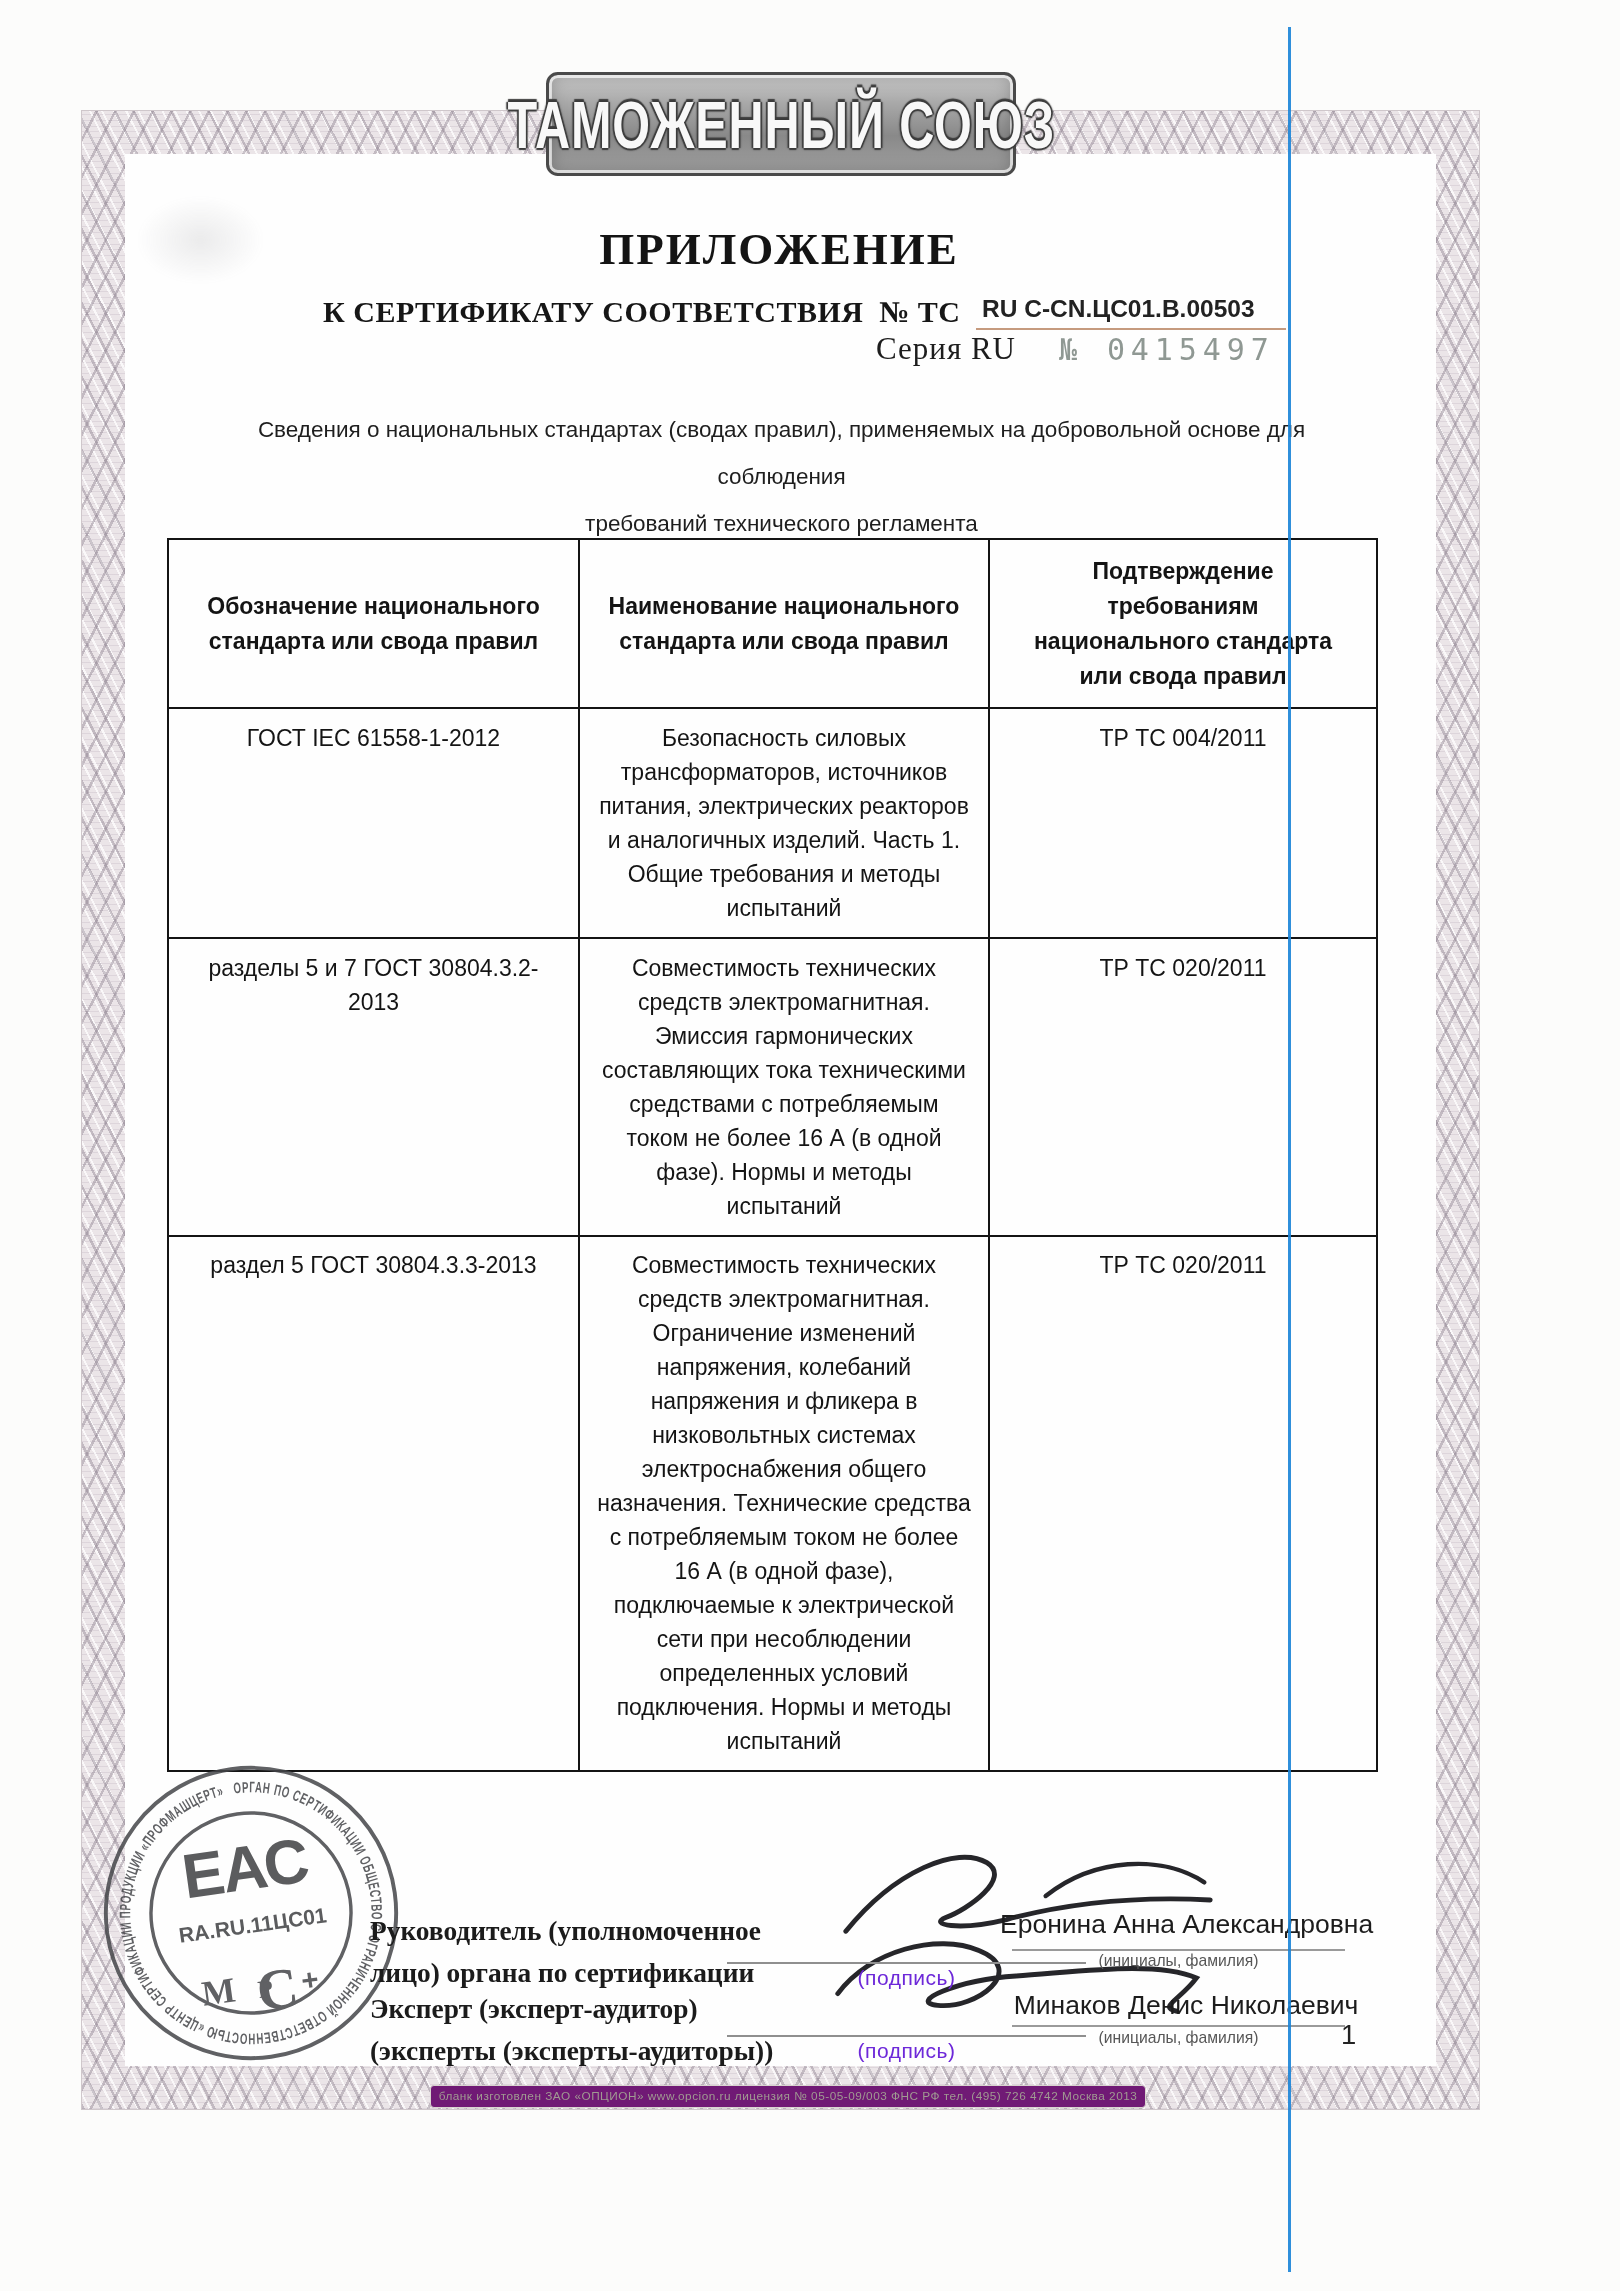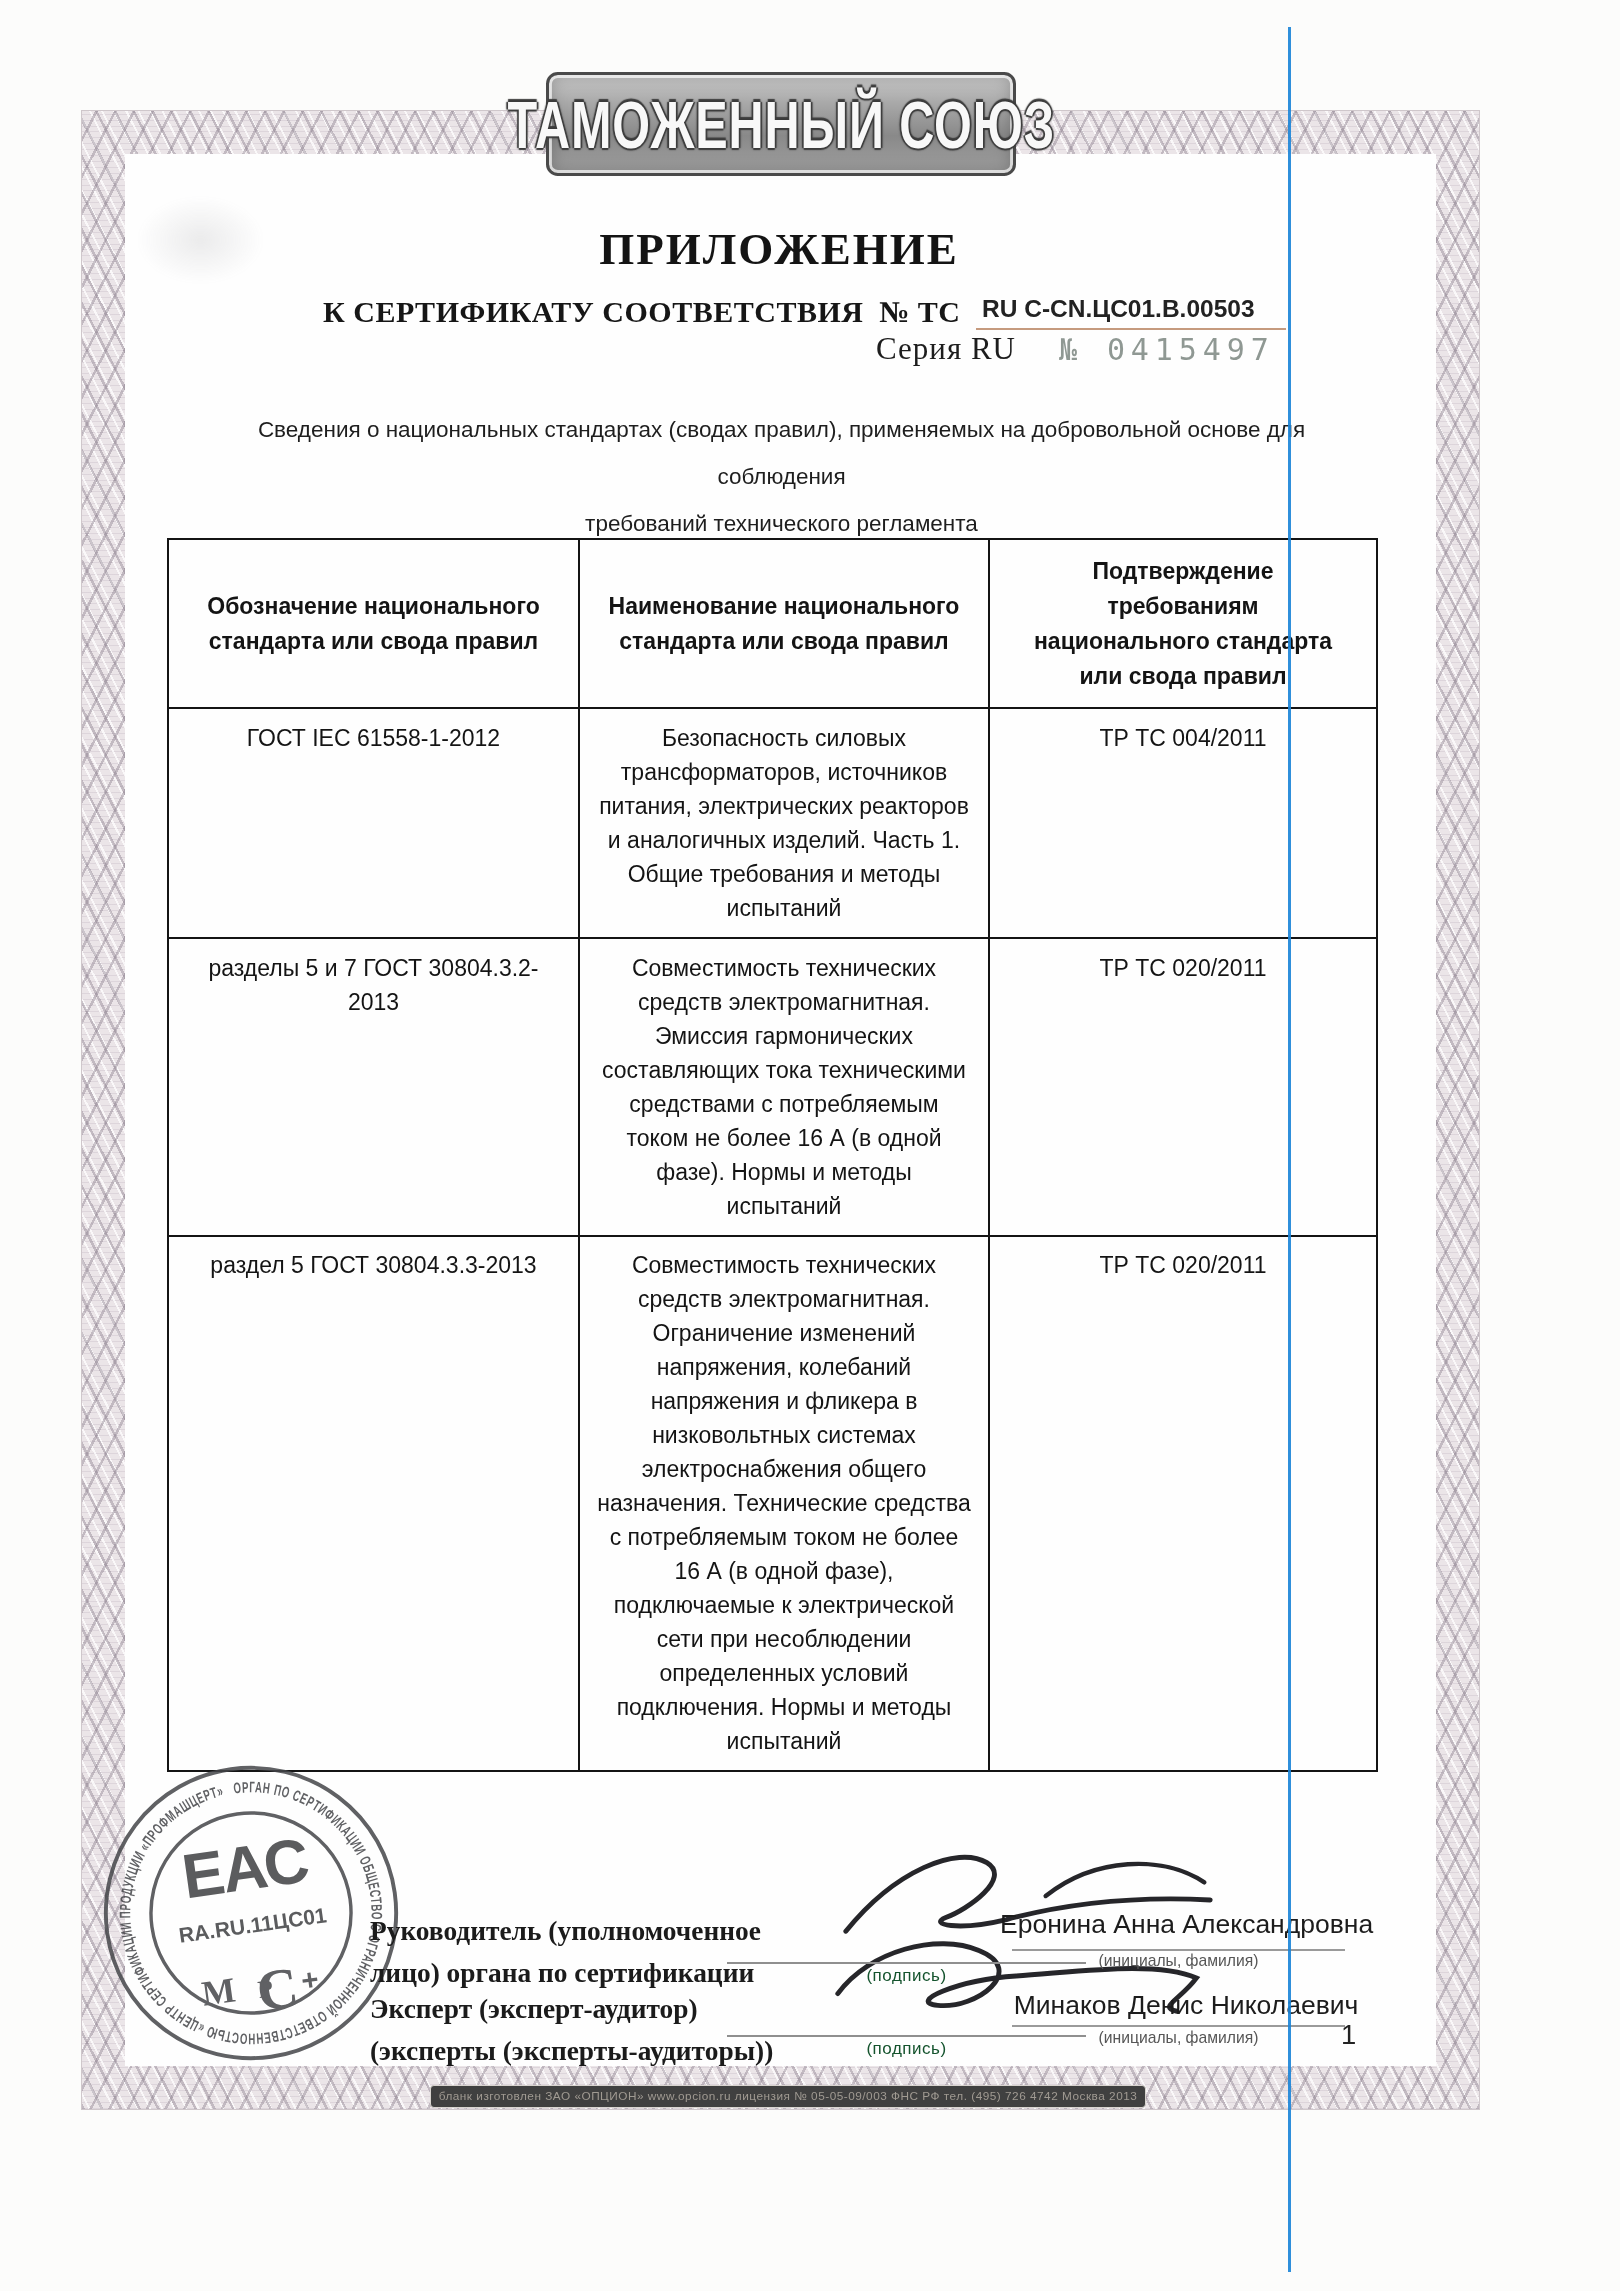--- a/index.html
+++ b/index.html
@@ -93,36 +93,36 @@
   
   .sig-label{
     position:absolute;font-family:"Liberation Serif",serif;font-weight:bold;
     font-size:27.4px;color:#1b1b1b;line-height:42px;white-space:nowrap;
   }
   .sig-label.head{left:370px;top:1874px;margin-top:36px;}
   .sig-label.expert{left:370px;top:1988px;}
   .sig-stroke{position:absolute;}
   .sig-line{position:absolute;border-top:2px solid #8f8f8f;}
   .sig-caption{
-    position:absolute;text-align:center;font-size:17px;color:#14532d;letter-spacing:0.5px;
+    position:absolute;text-align:center;font-size:21px;color:#6d28d9;letter-spacing:0.5px;
   }
   .name{
     position:absolute;left:1000px;width:372px;text-align:center;
     font-size:26.5px;color:#1c1c1c;white-space:nowrap;
   }
   .name-line{position:absolute;left:1012px;width:333px;border-top:2px solid #9a9a9a;}
   .name-caption{
     position:absolute;left:1012px;width:333px;text-align:center;
     font-size:15.7px;color:#565656;
   }
   .page-number{position:absolute;left:1341px;top:2019px;font-size:27.4px;color:#222;}
   
   .fine-print{
     position:absolute;left:430px;top:2085px;width:716px;height:22.5px;
-    background:#404040;border:1px solid #d8d4cf;border-radius:3.9px;
+    background:#701a75;border:1px solid #d8d4cf;border-radius:3.9px;
     font-size:11.8px;color:#a09a92;letter-spacing:0.5px;
     display:flex;align-items:center;justify-content:center;
     white-space:nowrap;overflow:hidden;box-sizing:border-box;
   }
   
   .blue-line{
     position:absolute;left:1288px;top:27.4px;width:2.9px;height:2245px;
     background:#1d86d8;opacity:.92;
   }
   .smudge{

